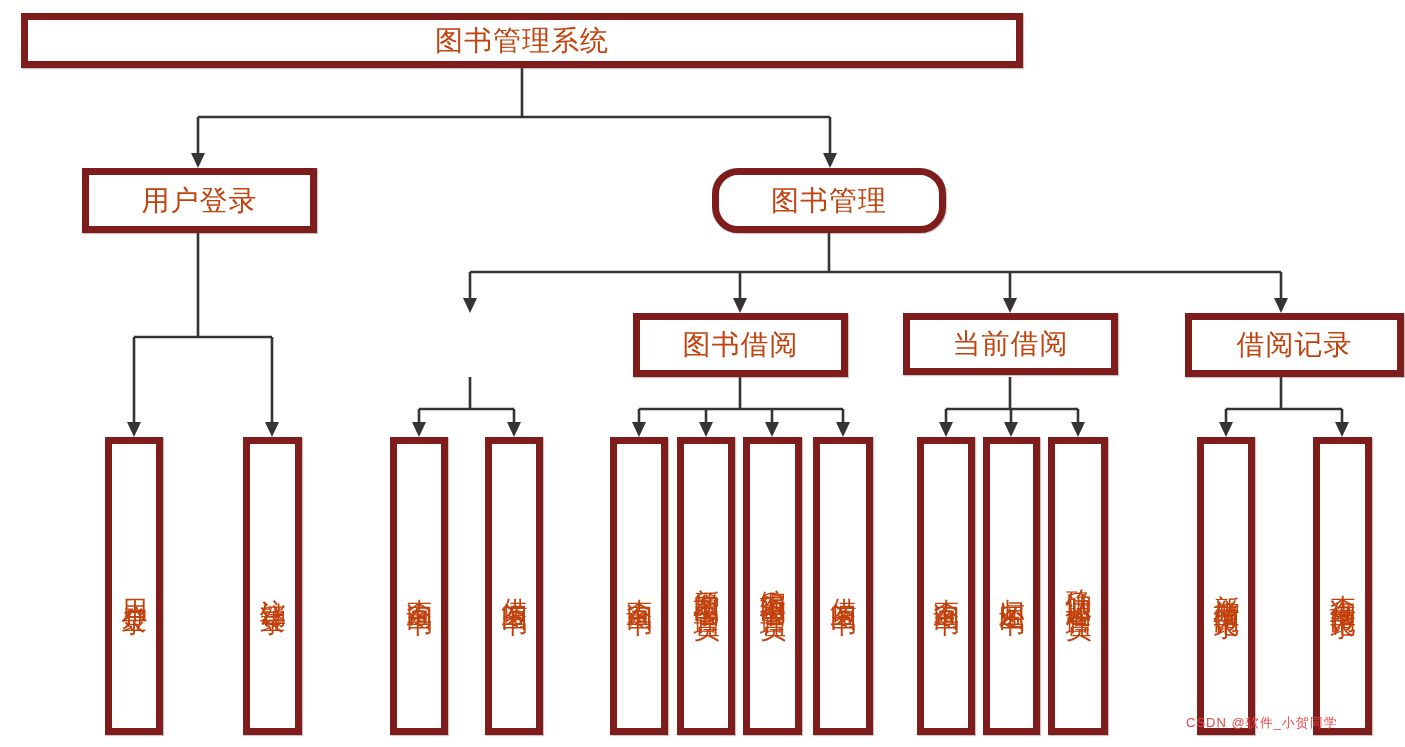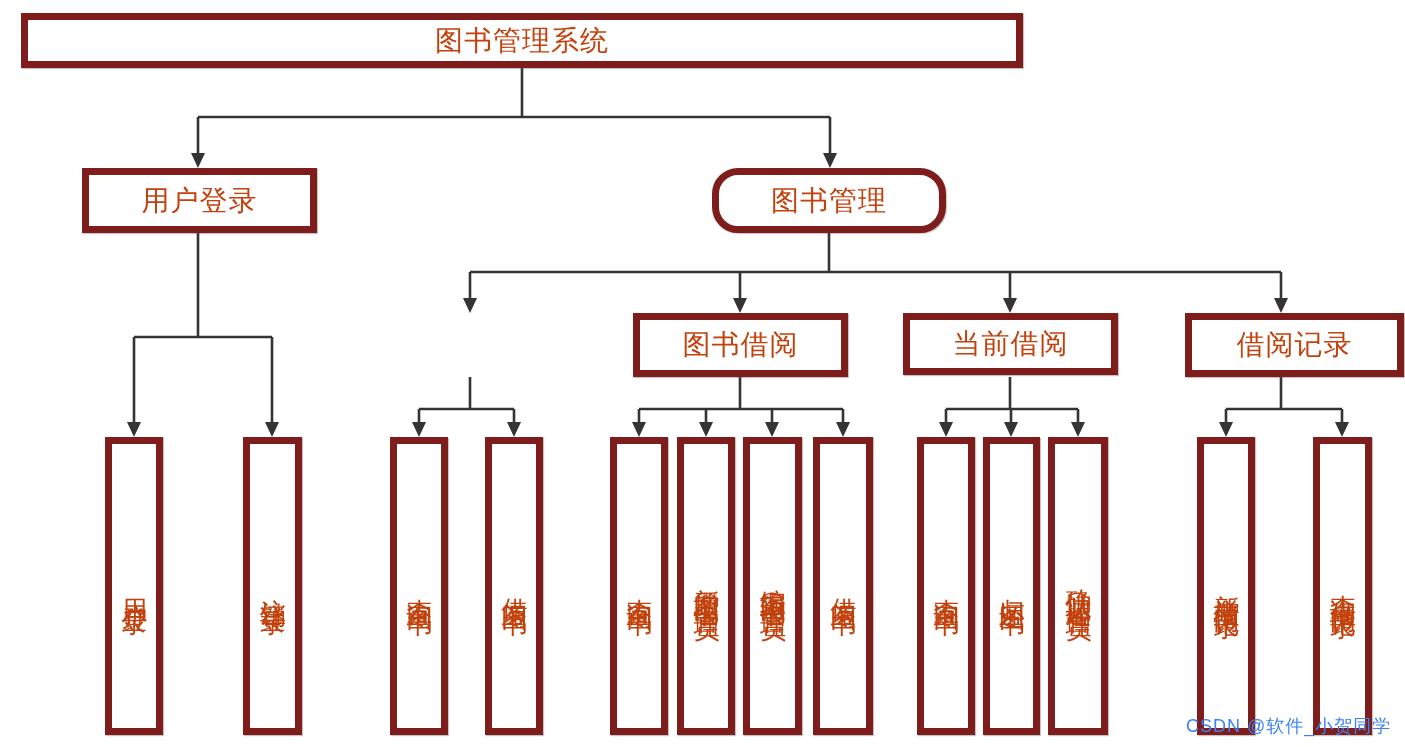--- a/index.html
+++ b/index.html
@@ -32,22 +32,22 @@
   .leaf .vtext {
     writing-mode: vertical-rl;
     font-size: 26px;
     letter-spacing: 4px;
     line-height: 1.15;
   }
   .watermark {
     position: absolute;
     left: 1186px;
     top: 714px;
-    font-size: 18px;
-    color: #3b82f6;
+    font-size: 13px;
+    color: #ef4444;
     letter-spacing: 1px;
     white-space: nowrap;
     z-index: 10;
   }
   
   .n-root { left: 21px;  top: 13px;  width: 1002px; height: 55px; }
   .n-l2-0 { left: 82px;  top: 168px; width: 235px; height: 65px; }
   .n-l2-1 { left: 712px; top: 168px; width: 234px; height: 65px; border-radius: 26px; }
   .n-l3-0 { left: 363px; top: 313px; width: 214px; height: 64px; }
   .n-l3-1 { left: 633px; top: 313px; width: 215px; height: 64px; }

